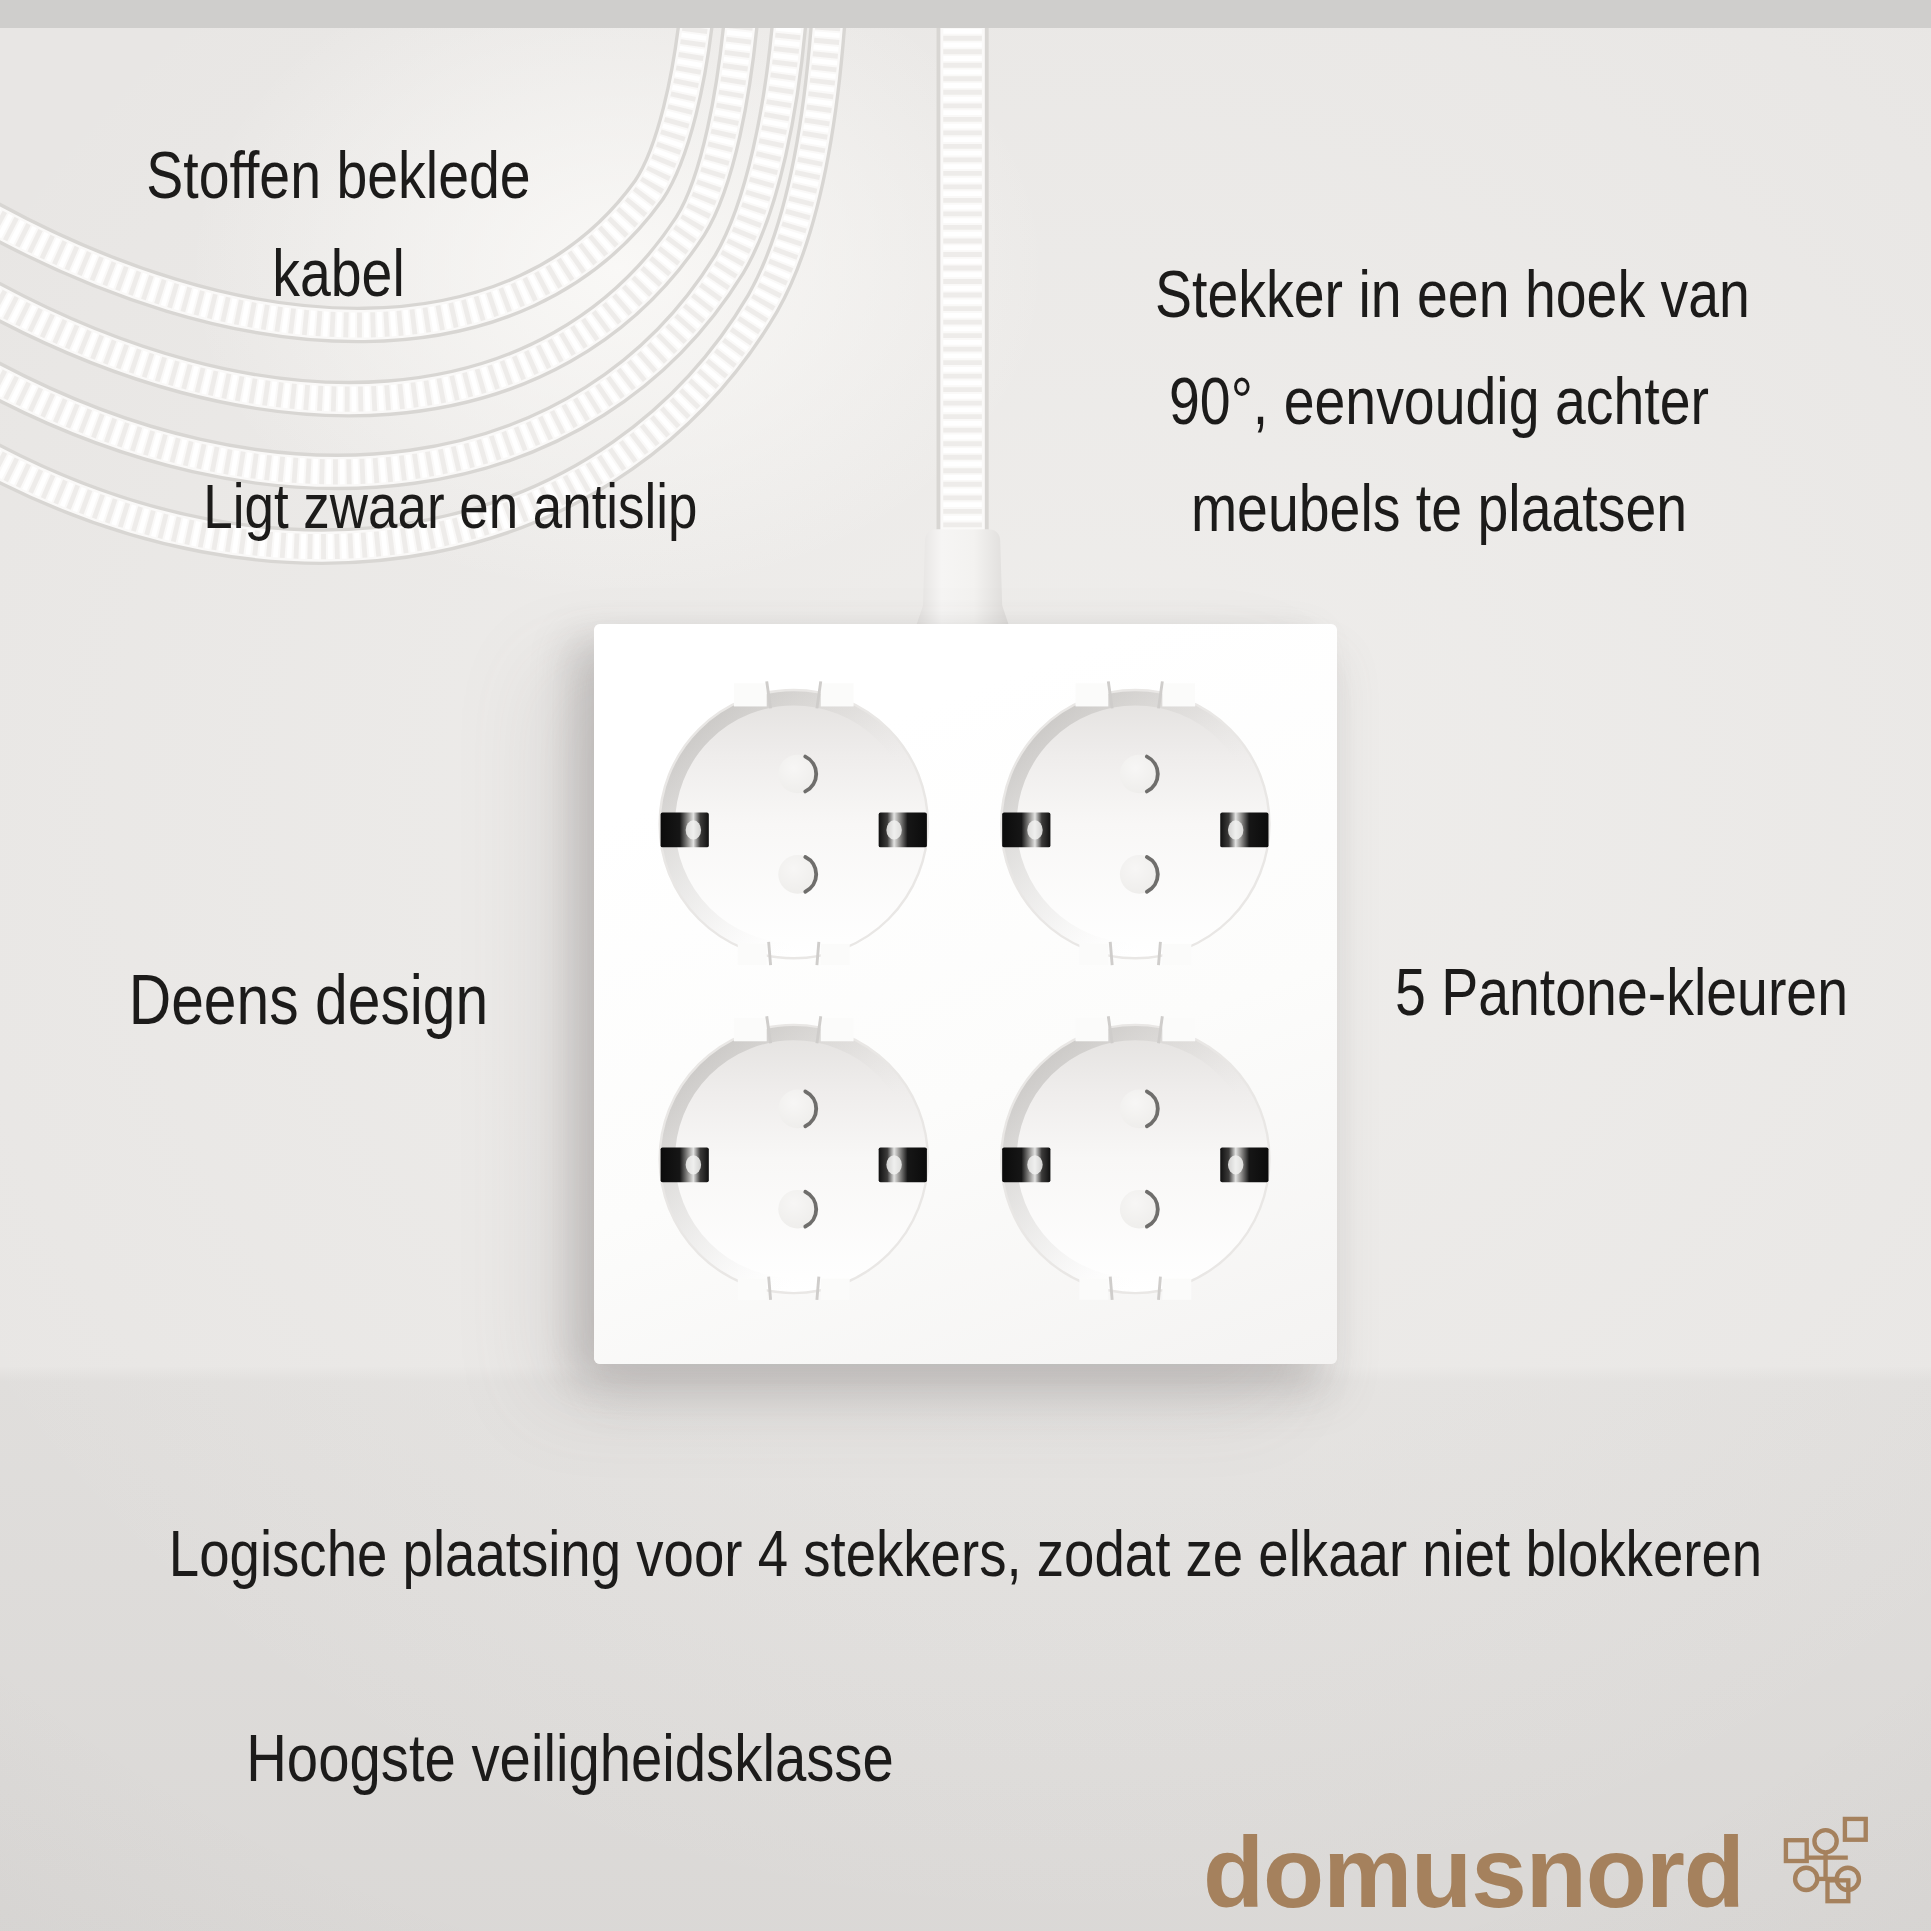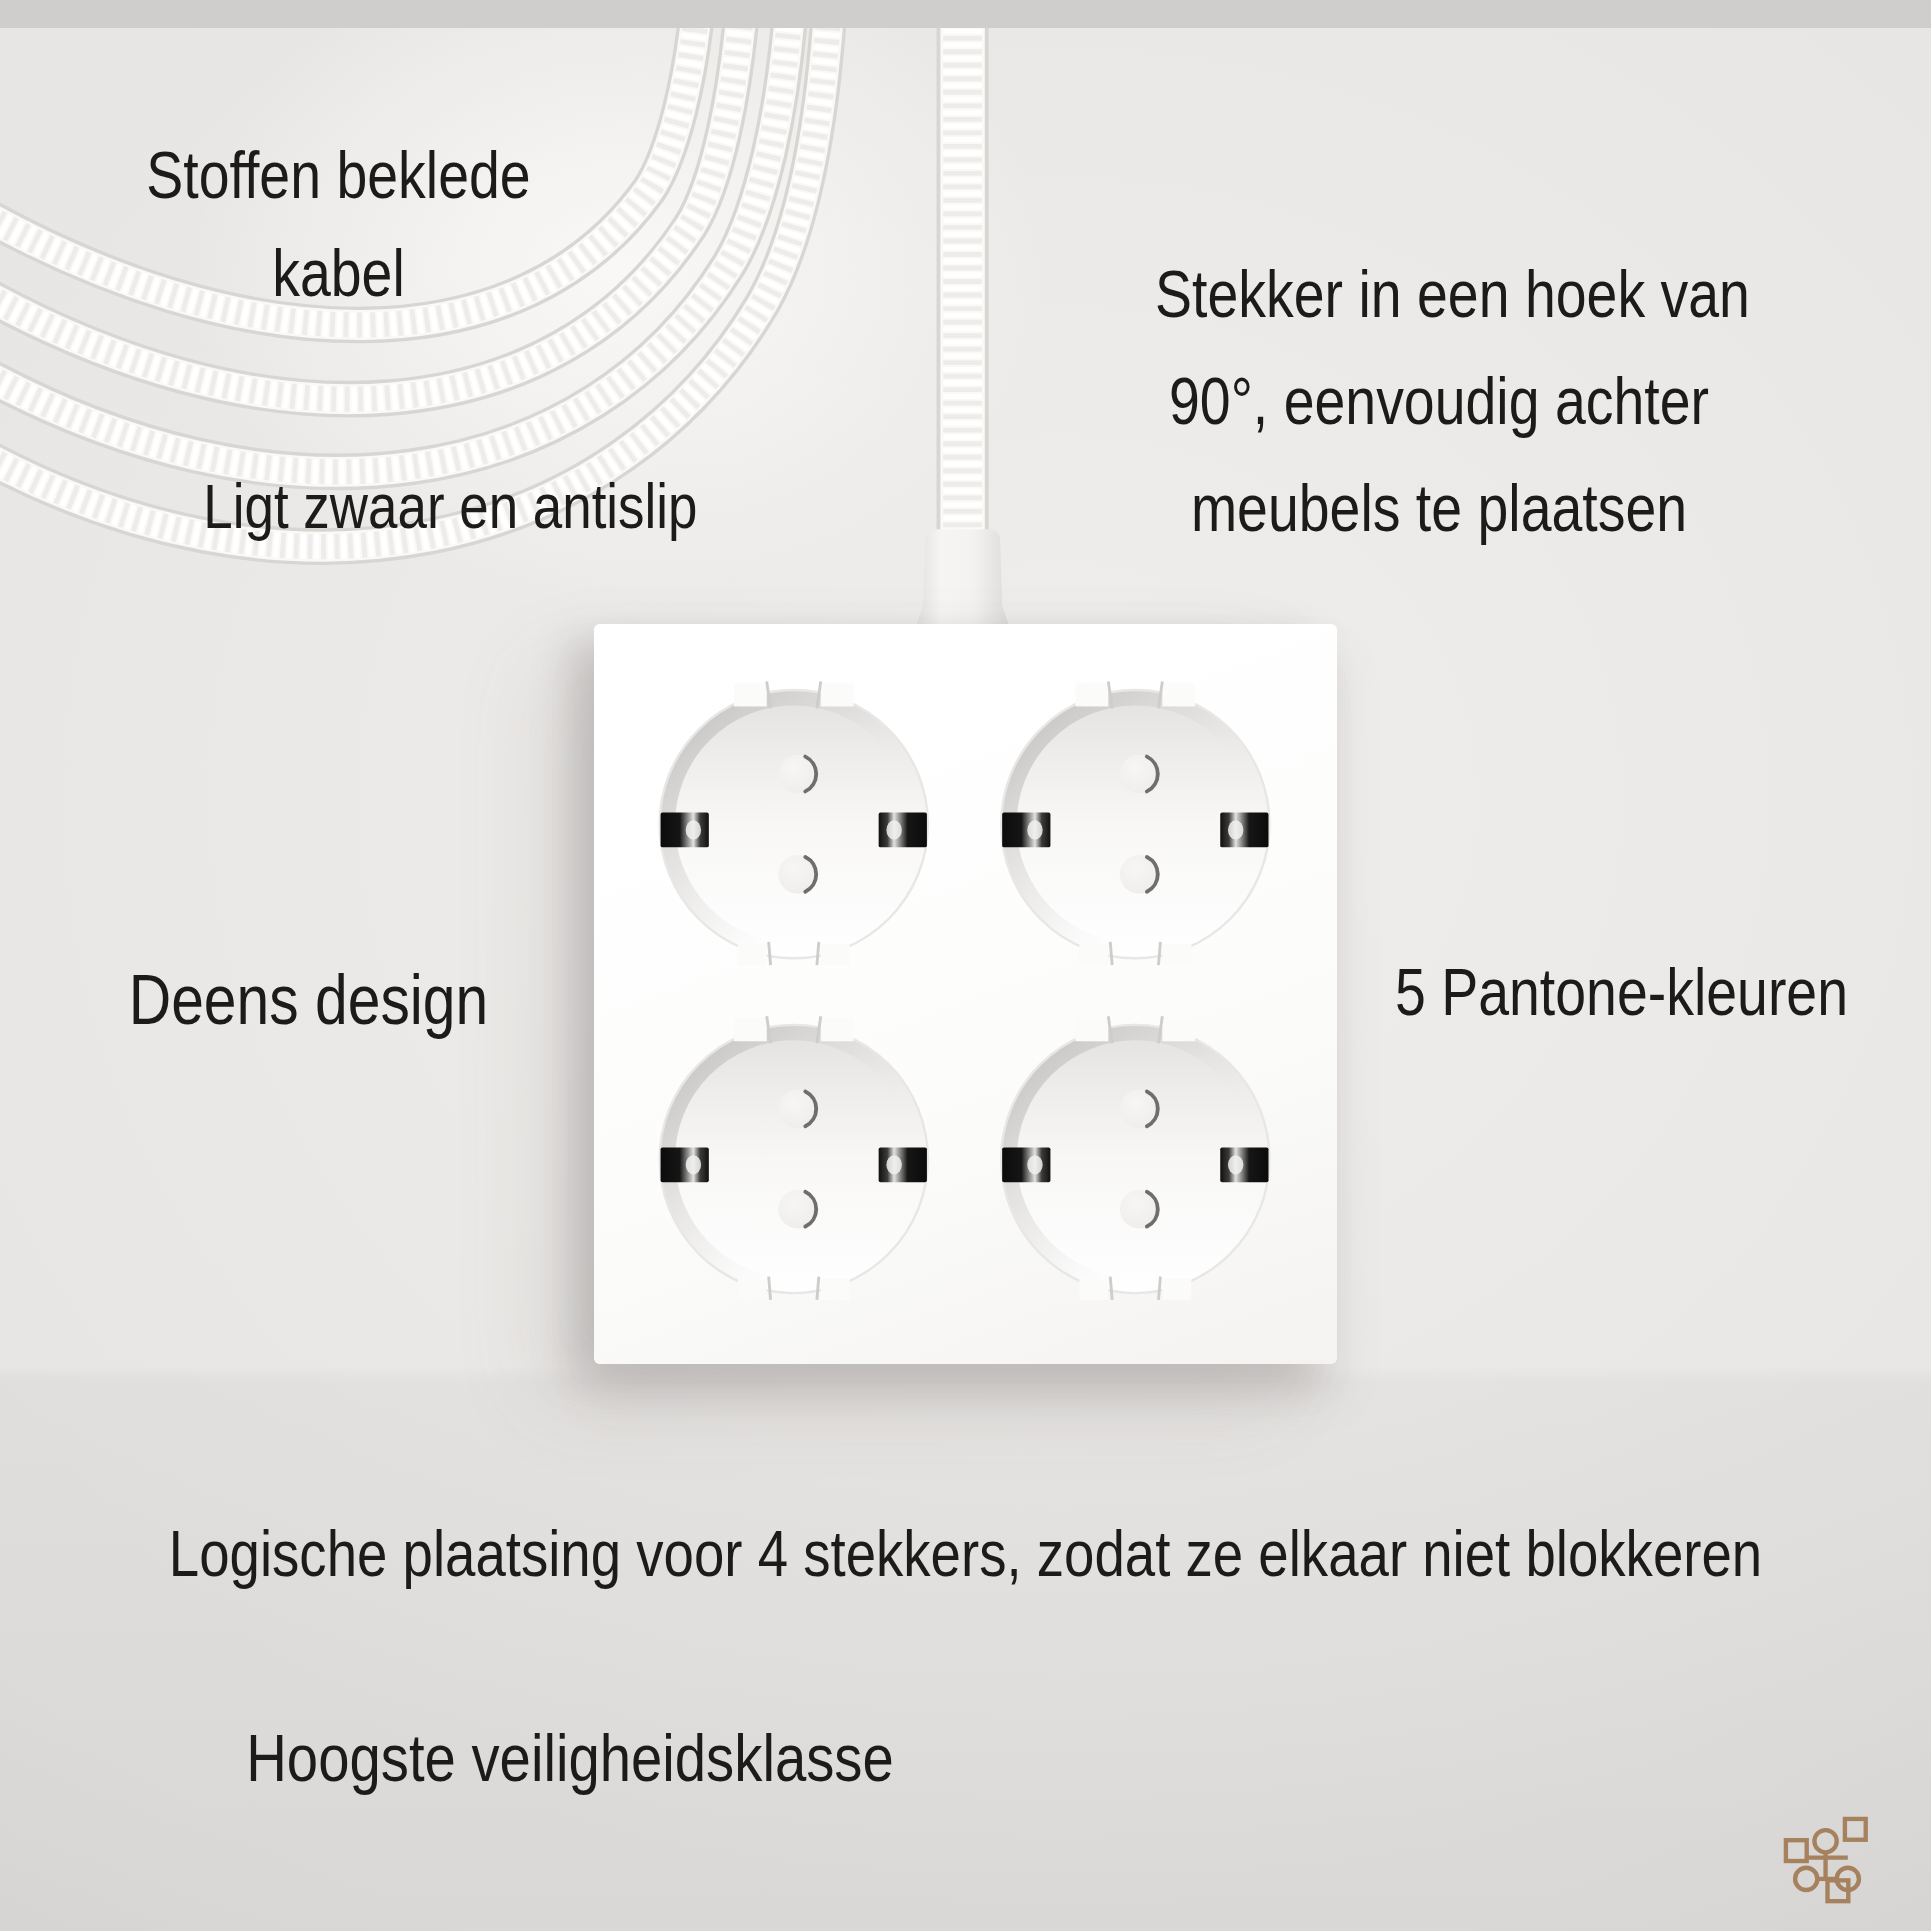--- a/index.html
+++ b/index.html
@@ -169,20 +169,23 @@
   <div class="caption" style="left:157px;top:444px;width:579px;font-size:63px;line-height:68px;">Ligt zwaar en antislip</div>
 
   <div class="caption" style="left:19.3px;top:936px;width:579px;font-size:70px;line-height:73px;">Deens design</div>
 
   <div class="caption" style="left:1332px;top:929px;width:579px;font-size:66px;line-height:70px;">5 Pantone-kleuren</div>
 
   <div class="caption" style="left:0px;top:1491px;width:1931px;font-size:65px;line-height:70px;">Logische plaatsing voor 4 stekkers, zodat ze elkaar niet blokkeren</div>
 
   <div class="caption" style="left:87px;top:1694px;width:966px;font-size:67px;line-height:71px;">Hoogste veiligheidsklasse</div>
 
+  <div id="logo">
+    <span class="word">domusnord</span>
+  </div>
   <svg id="brand-mark" width="89" height="91" viewBox="0 0 92 94" aria-hidden="true">
     <g fill="none" stroke="#a5815d" stroke-width="4.5">
       <rect x="3" y="25" width="21.5" height="21.5"></rect>
       <rect x="64" y="3" width="21.5" height="21.5"></rect>
       <circle cx="44" cy="26" r="11.5"></circle>
       <line x1="24.5" y1="43" x2="67" y2="43"></line>
       <line x1="44" y1="37.5" x2="44" y2="65"></line>
       <circle cx="24" cy="65" r="11.5"></circle>
       <circle cx="67" cy="65" r="11.5"></circle>
       <line x1="35.5" y1="65" x2="55.5" y2="65"></line>

